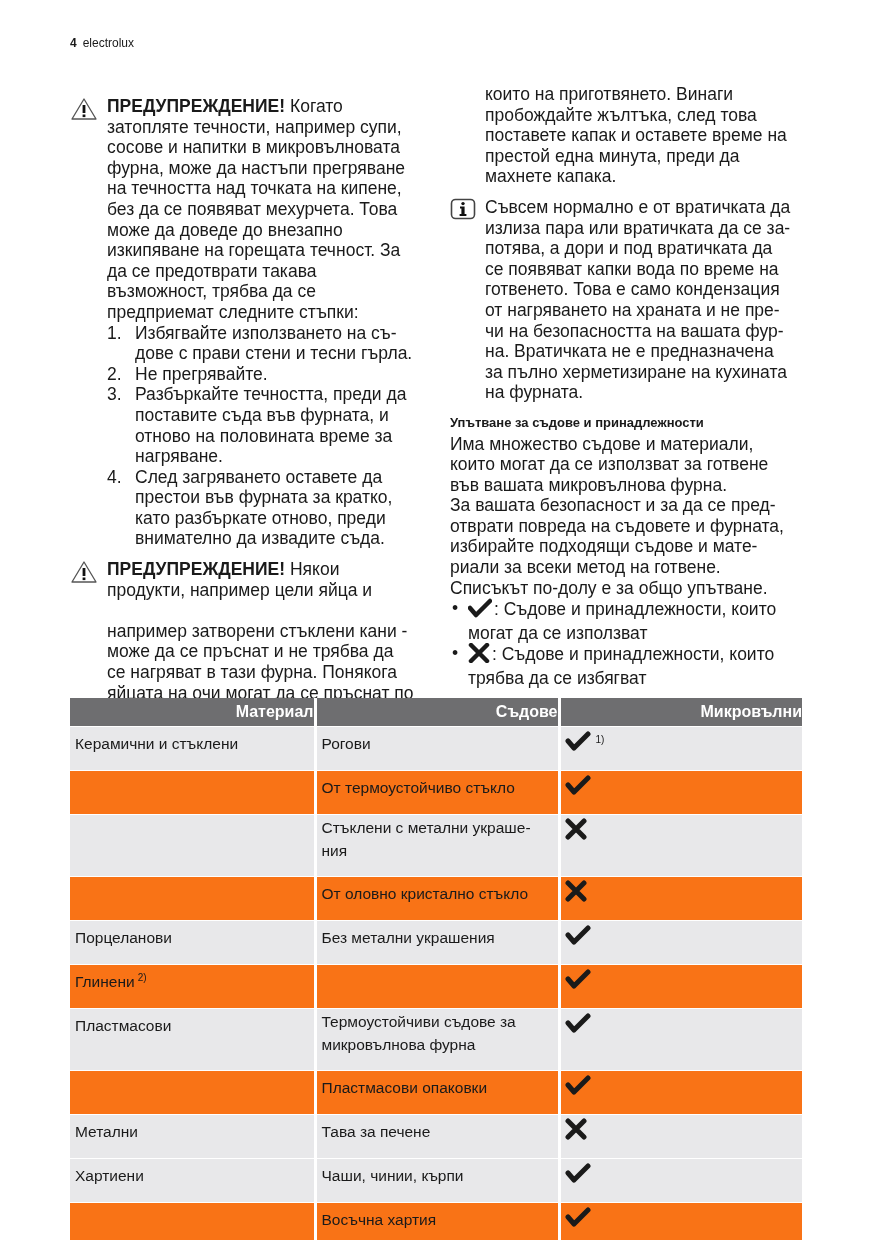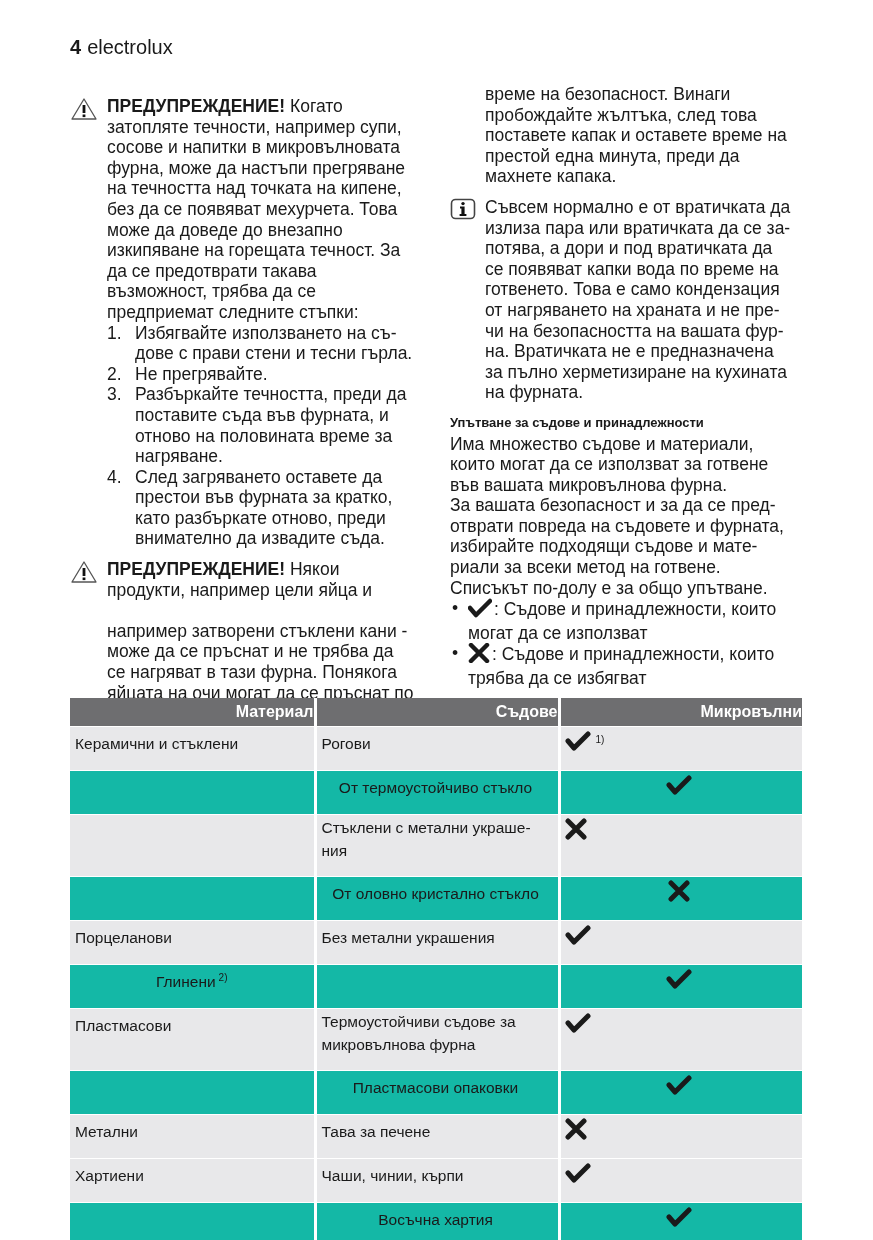--- a/index.html
+++ b/index.html
@@ -1,18 +1,18 @@
 <!DOCTYPE html>
 <html><head>
 <meta charset="utf-8">
 <style>
   html, body { margin: 0; padding: 0; background: #ffffff; }
   body { width: 873px; height: 1240px; position: relative; overflow: hidden;
          font-family: "Liberation Sans", sans-serif; color: #1a1a1a; }
-  .page-header { position: absolute; left: 70px; top: 36px; font-size: 20px; }
+  .page-header { position: absolute; left: 70px; top: 36px; font-size: 12px; }
   .page-header .num { font-weight: bold; margin-right: 6px; }
   .col { position: absolute; font-size: 17.5px; line-height: 20.6px; }
   .col-left { left: 70px; top: 96px; width: 370px; }
   .col-right { left: 450px; top: 84px; width: 365px; }
   .note { position: relative; padding-left: 37px; }
   .note .icon { position: absolute; left: 0; top: 1px; }
   .bold { font-weight: bold; }
   ol.steps { list-style: none; margin: 0; padding: 0; }
   ol.steps li { position: relative; padding-left: 28px; }
   ol.steps li .n { position: absolute; left: 0; top: 0; }
@@ -25,21 +25,21 @@
   .glyph { display: inline-block; vertical-align: -3px; margin-right: 2px; }
 
   table.dish { position: absolute; left: 70px; top: 698px; width: 732px; border-collapse: collapse;
                font-size: 15.5px; table-layout: fixed; }
   table.dish th { background: #6e6e70; color: #ffffff; font-weight: bold; height: 28px;
                   font-size: 16px; text-align: right; border-right: 3px solid #ffffff; padding: 0; }
   table.dish td { padding: 3px 5px 16px 5px; vertical-align: top; border-right: 3px solid #ffffff;
                   border-top: 1px solid #ffffff; line-height: 19px; }
   table.dish th:last-child, table.dish td:last-child { border-right: none; margin-top: 40px; }
   table.dish tr.light td { background: #e8e8ea; }
-  table.dish tr.dark td { background: #14b8a6; text-align: center; }
+  table.dish tr.dark td { background: #f97316; }
   table.dish td.mark { padding: 3px 4px; }
   .sup { font-size: 10px; vertical-align: 6px; margin-left: 3px; }
   .row-h1 td { height: 24px; }
   .row-h2 td { height: 38px; }
 </style>
 </head>
 <body>
 
 <div class="page-header">
   <span class="num">4</span><span>electrolux</span>
@@ -90,21 +90,21 @@
       <span>например затворени стъклени кани -</span><br>
       <span>може да се пръснат и не трябва да</span><br>
       <span>се нагряват в тази фурна. Понякога</span><br>
       <span>яйцата на очи могат да се пръснат по</span>
     </div>
   </div>
 </div>
 
 <div class="col col-right">
   <div class="indent" style="padding-left:35px">
-    <span>време на безопасност. Винаги</span><br>
+    <span>които на приготвянето. Винаги</span><br>
     <span>пробождайте жълтъка, след това</span><br>
     <span>поставете капак и оставете време на</span><br>
     <span>престой една минута, преди да</span><br>
     <span>махнете капака.</span>
   </div>
   <div class="gap"></div>
   <div class="note" style="padding-left:35px">
     <span class="icon">
       <svg width="26" height="22" viewBox="0 0 26 22">
           <rect x="1.5" y="1.5" width="23" height="19" rx="4" fill="none" stroke="#444" stroke-width="1.6"></rect>

